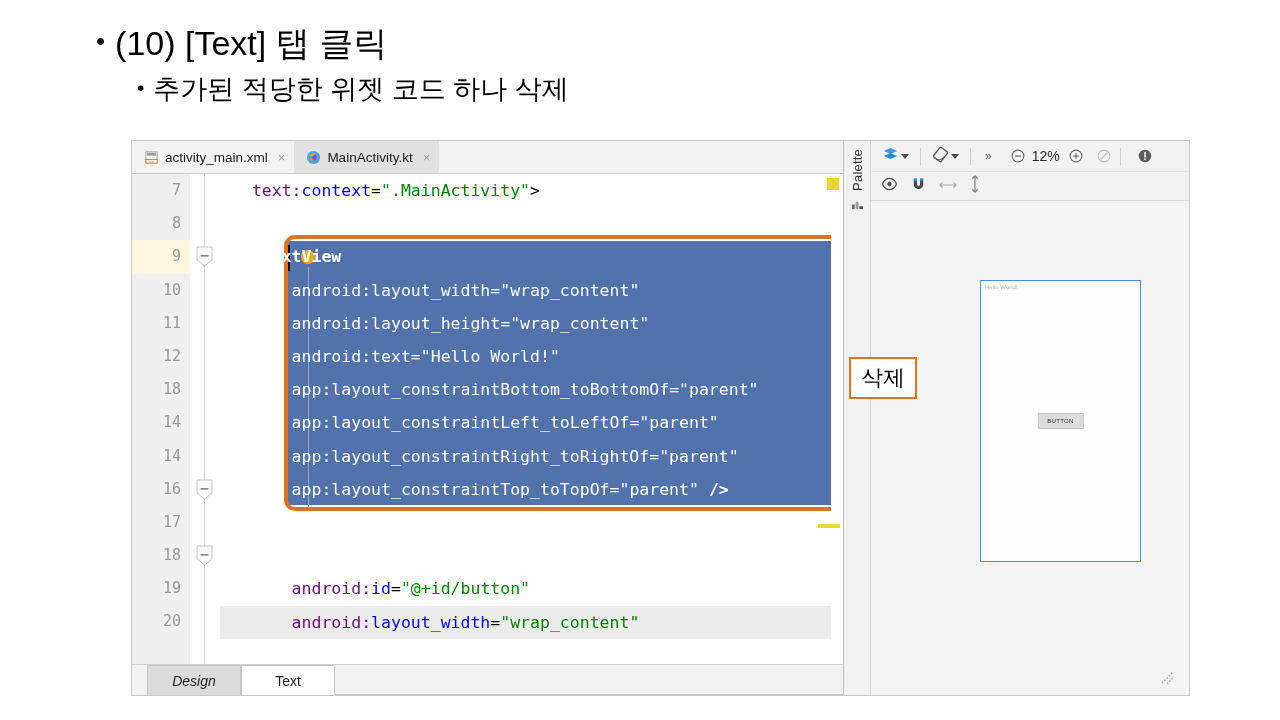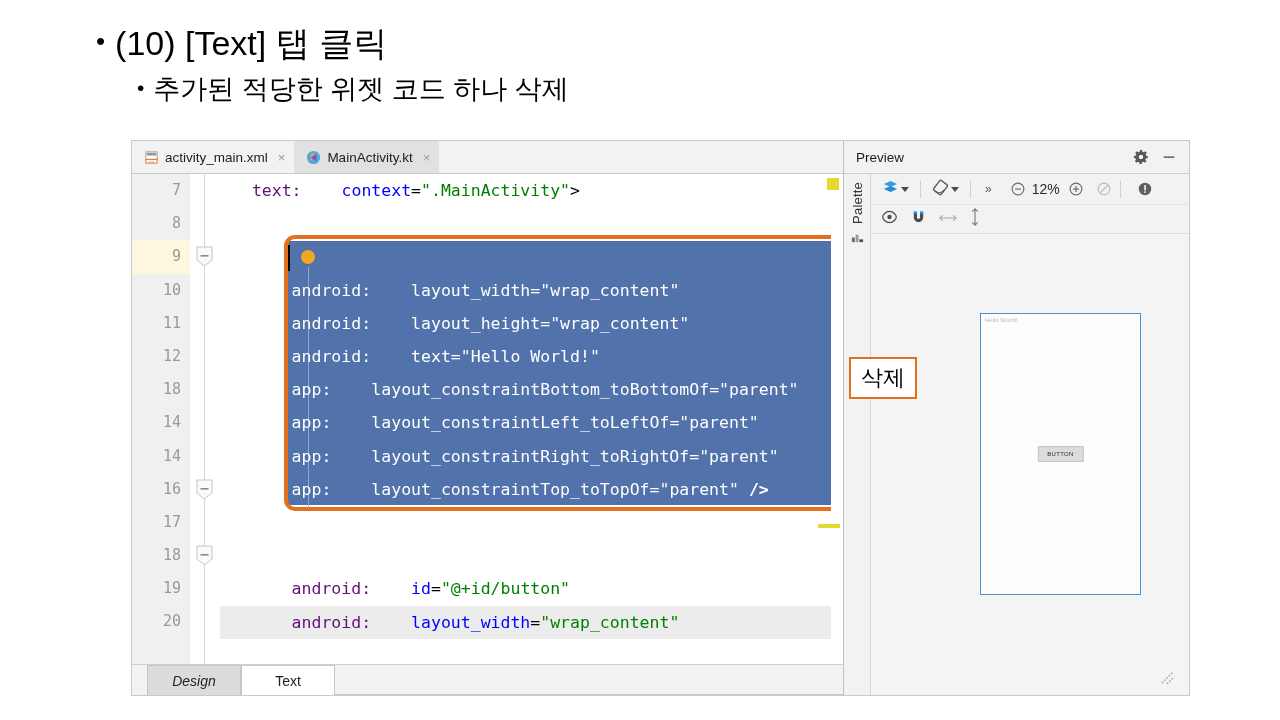--- a/index.html
+++ b/index.html
@@ -58,21 +58,21 @@
   .foldline{position:absolute;left:14px;top:0;bottom:0;width:1px;background:#d6d6d6;}
   .fold{position:absolute;left:6px;width:17px;height:21px;}
   .fold svg{display:block;}
 
   .codearea{position:relative;flex:1;min-width:0;overflow:hidden;background:#fff;}
   .cl{height:33.2px;line-height:33.2px;white-space:pre;
       font-family:"DejaVu Sans Mono",monospace;font-size:16.5px;
       position:relative;padding-left:12px;}
   .k-tag{color:#000080;font-weight:bold;}
   .k-attr{color:#660e7a;}
-  .k-name{color:#0000ff;margin-left:40px;}
+  .k-name{color:#0000ff;}
   .k-str{color:#008000;}
   .k-plain{color:#000000;}
   .sel .k-tag,.sel .k-attr,.sel .k-name,.sel .k-str,.sel .k-plain{color:#ffffff;}
   .row-grey{background:#ececec;}
 
   
   .selblock{position:absolute;left:68px;top:0;right:-40px;background:#5172ab;}
   .selborder{
     position:absolute;left:-4px;top:-6px;right:-4px;bottom:-6px;
     border:4px solid #e2711d;border-radius:11px;pointer-events:none;
@@ -227,20 +227,21 @@
 
           <div class="codearea" id="codearea">
               <div class="selblock" style="top: 67.4px; height: 263.6px; background: rgb(81, 114, 171);">
                 <div class="selborder" style="border-color: rgb(226, 113, 29);"></div>
                 <div class="caret"></div>
                 <div class="bulb"></div>
                 <div class="indentguide" style="left: 20px; top: 26px; height: 240.4px;"></div>
               </div>
               <div class="cl" style="position: absolute; top: 0px; left: 0px; right: 0px;"><span>  </span><span class="k-attr">text:</span><span class="k-name">context</span><span class="k-plain">=</span><span class="k-str">".MainActivity"</span><span class="k-plain">&gt;</span></div>
               <div class="cl" style="position: absolute; top: 33.2px; left: 0px; right: 0px;"><span>  </span></div>
+              <div class="cl sel" style="position: absolute; top: 66.4px; left: 0px; right: 0px;"><span>  </span><span class="k-tag">&lt;TextView</span></div>
               <div class="cl sel" style="position: absolute; top: 99.6px; left: 0px; right: 0px;"><span>      </span><span class="k-attr">android:</span><span class="k-name">layout_width</span><span class="k-plain">=</span><span class="k-str">"wrap_content"</span></div>
               <div class="cl sel" style="position: absolute; top: 132.8px; left: 0px; right: 0px;"><span>      </span><span class="k-attr">android:</span><span class="k-name">layout_height</span><span class="k-plain">=</span><span class="k-str">"wrap_content"</span></div>
               <div class="cl sel" style="position: absolute; top: 166px; left: 0px; right: 0px;"><span>      </span><span class="k-attr">android:</span><span class="k-name">text</span><span class="k-plain">=</span><span class="k-str">"Hello World!"</span></div>
               <div class="cl sel" style="position: absolute; top: 199.2px; left: 0px; right: 0px;"><span>      </span><span class="k-attr">app:</span><span class="k-name">layout_constraintBottom_toBottomOf</span><span class="k-plain">=</span><span class="k-str">"parent"</span></div>
               <div class="cl sel" style="position: absolute; top: 232.4px; left: 0px; right: 0px;"><span>      </span><span class="k-attr">app:</span><span class="k-name">layout_constraintLeft_toLeftOf</span><span class="k-plain">=</span><span class="k-str">"parent"</span></div>
               <div class="cl sel" style="position: absolute; top: 265.6px; left: 0px; right: 0px;"><span>      </span><span class="k-attr">app:</span><span class="k-name">layout_constraintRight_toRightOf</span><span class="k-plain">=</span><span class="k-str">"parent"</span></div>
               <div class="cl sel" style="position: absolute; top: 298.8px; left: 0px; right: 0px;"><span>      </span><span class="k-attr">app:</span><span class="k-name">layout_constraintTop_toTopOf</span><span class="k-plain">=</span><span class="k-str">"parent"</span><span class="k-plain"> </span><span class="k-tag">/&gt;</span></div>
               <div class="cl" style="position: absolute; top: 332px; left: 0px; right: 0px;"><span>  </span></div>
               <div class="cl" style="position: absolute; top: 398.4px; left: 0px; right: 0px;"><span>      </span><span class="k-attr">android:</span><span class="k-name">id</span><span class="k-plain">=</span><span class="k-str">"@+id/button"</span></div>
               <div class="cl row-grey" style="position: absolute; top: 431.6px; left: 0px; right: 0px;"><span>      </span><span class="k-attr">android:</span><span class="k-name">layout_width</span><span class="k-plain">=</span><span class="k-str">"wrap_content"</span></div>
@@ -259,35 +260,20 @@
           </div>
           <div class="dtab on">
             <span>Text</span>
           </div>
           <div class="dtabfill"></div>
         </div>
       </div>
 
       <div class="prev-col">
 
-        <div class="prev-head">
-          <span class="prev-title">Preview</span>
-          <span class="hicon">
-            <svg viewBox="0 0 18 18" width="16" height="16">
-              <path d="M9 5.6A3.4 3.4 0 1 0 9 12.4 3.4 3.4 0 0 0 9 5.6zm0 2a1.4 1.4 0 1 1 0 2.8 1.4 1.4 0 0 1 0-2.8z" fill="#4c4c4c"></path>
-              <path d="M7.8 1h2.4l.35 2.1 1.5.62 1.75-1.2 1.7 1.7-1.2 1.75.62 1.5L16.6 7.8v2.4l-2.1.35-.62 1.5 1.2 1.75-1.7 1.7-1.75-1.2-1.5.62L9.8 17H7.4l-.35-2.1-1.5-.62-1.75 1.2-1.7-1.7 1.2-1.75-.62-1.5L1 10.2V7.8l2.1-.35.62-1.5-1.2-1.75 1.7-1.7L6 3.7l1.5-.62z" fill="#4c4c4c" opacity=".92"></path>
-              <circle cx="9" cy="9" r="2.6" fill="#f2f2f2"></circle>
-            </svg>
-          </span>
-          <span class="hicon">
-            <svg viewBox="0 0 18 18" width="16" height="16">
-                <rect x="3" y="8.4" width="12" height="1.5" fill="#4c4c4c"></rect>
-              </svg>
-          </span>
-        </div>
 
         <div class="prev-main">
           <div class="palette-rail">
             <span class="palette-txt">Palette</span>
             <span>
               <svg viewBox="0 0 14 14" width="13" height="13">
                 <rect x="1" y="7" width="3" height="5" fill="#6b6b6b"></rect>
                 <rect x="5" y="4" width="3" height="8" fill="#9a9a9a"></rect>
                 <rect x="9" y="9" width="4" height="3" fill="#4c4c4c"></rect>
               </svg>

